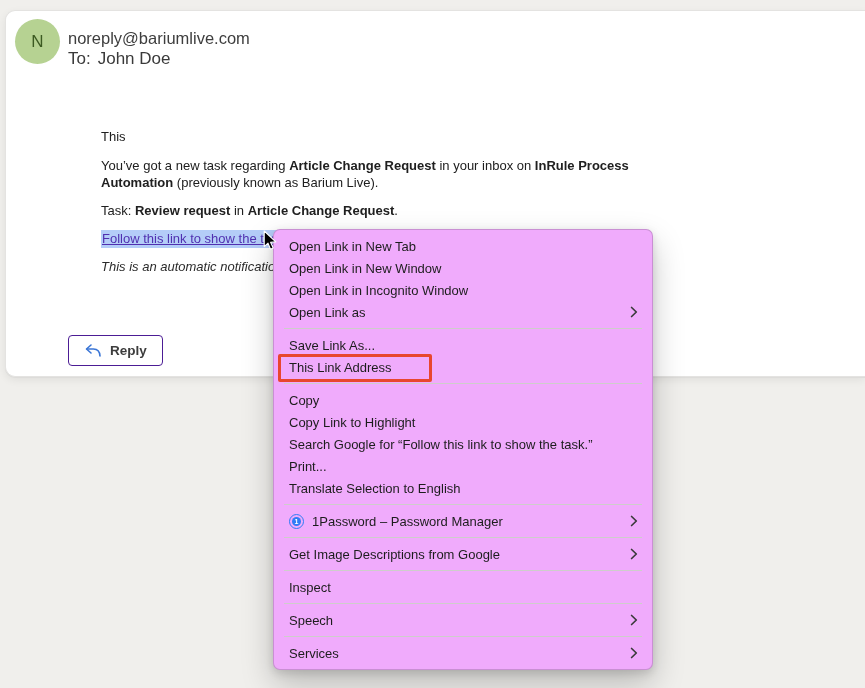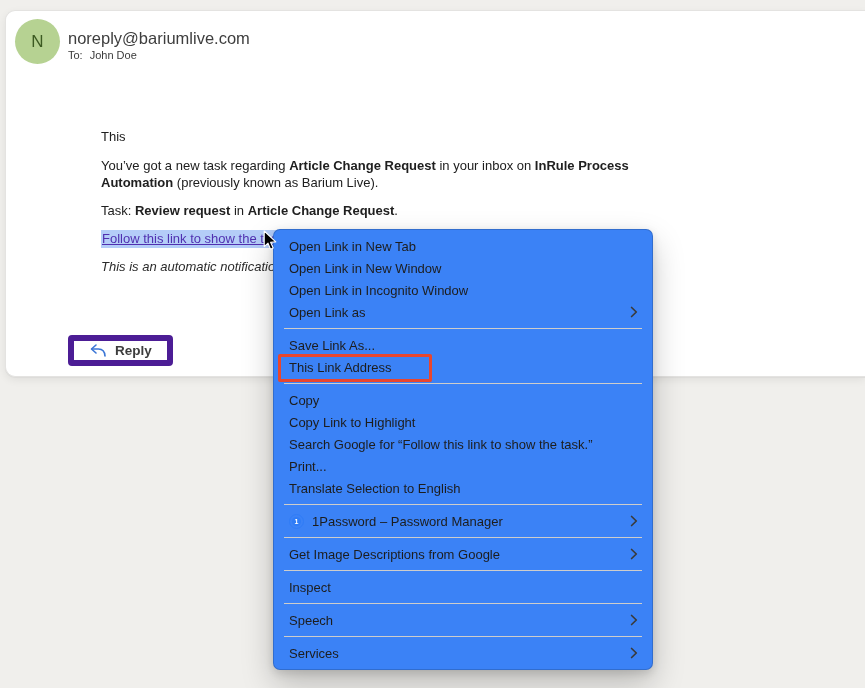--- a/index.html
+++ b/index.html
@@ -14,46 +14,46 @@
     background: #ffffff; border: 1px solid #e4e3e1; border-right: none;
     border-radius: 10px 0 0 10px;
     box-shadow: 0 1px 0 #dddcda, 0 3px 8px rgba(0,0,0,0.07);
   }
   .avatar {
     position: absolute; left: 9px; top: 8px; width: 45px; height: 45px;
     border-radius: 50%; background: #b6d292; color: #3c5a22;
     font-size: 17px; display: flex; align-items: center; justify-content: center;
   }
   .sender { position: absolute; left: 62px; top: 18px; font-size: 16.5px; color: #3e3e3e; }
-  .to-line { position: absolute; left: 62px; top: 38px; font-size: 11px; color: #3a3a3a; }
+  .to-line { position: absolute; left: 62px; top: 38px; font-size: 17px; color: #3a3a3a; }
   .to-line .to-label { margin-right: 7px; }
 
   .para { position: absolute; margin: 0; font-size: 13px; line-height: 17px; color: #202020; }
   .greeting { left: 95px; top: 117px; }
   .p1 { left: 95px; top: 146px; width: 556px; }
   .p2 { left: 95px; top: 191px; }
   .p3 { left: 95px; top: 219px; }
   .note { left: 95px; top: 247px; font-style: italic; color: #2b2b2b; }
 
   .task-link {
     color: #5030b0; text-decoration: underline;
     background: #b4cdf8; padding: 1px 2px 2px 1px;
   }
 
   .btn-row { position: absolute; left: 62px; top: 324px; display: flex; gap: 5px; }
   .action-btn {
     display: flex; align-items: center; gap: 8px; height: 31px; padding: 0 15px;
-    background: #ffffff; border: 6px solid #4c1d95; border-radius: 4px;
+    background: #ffffff; border: 1px solid #4c1d95; border-radius: 4px;
     font-family: inherit; font-size: 13.5px; font-weight: 700; color: #3d3d3d; cursor: pointer;
   }
 
   
   .context-menu {
     position: absolute; left: 273px; top: 229px; width: 380px;
-    background: #3b82f6; border: 1px solid rgba(0,0,0,0.16); border-radius: 7px;
+    background: #f0abfc; border: 1px solid rgba(0,0,0,0.16); border-radius: 7px;
     box-shadow: 0 14px 32px rgba(0,0,0,0.22), 0 3px 10px rgba(0,0,0,0.13);
     z-index: 10;
   }
   .menu-group { padding: 5px 0; }
   .separator { height: 1px; background: #cecdcb; margin: 0 10px; }
   .menu-item {
     position: relative; display: flex; align-items: center; justify-content: space-between;
     height: 22px; padding: 0 14px 0 15px; font-size: 13px; color: #1d1d1d; cursor: default;
   }
   .mi-left { display: flex; align-items: center; gap: 8px; min-width: 0; }

